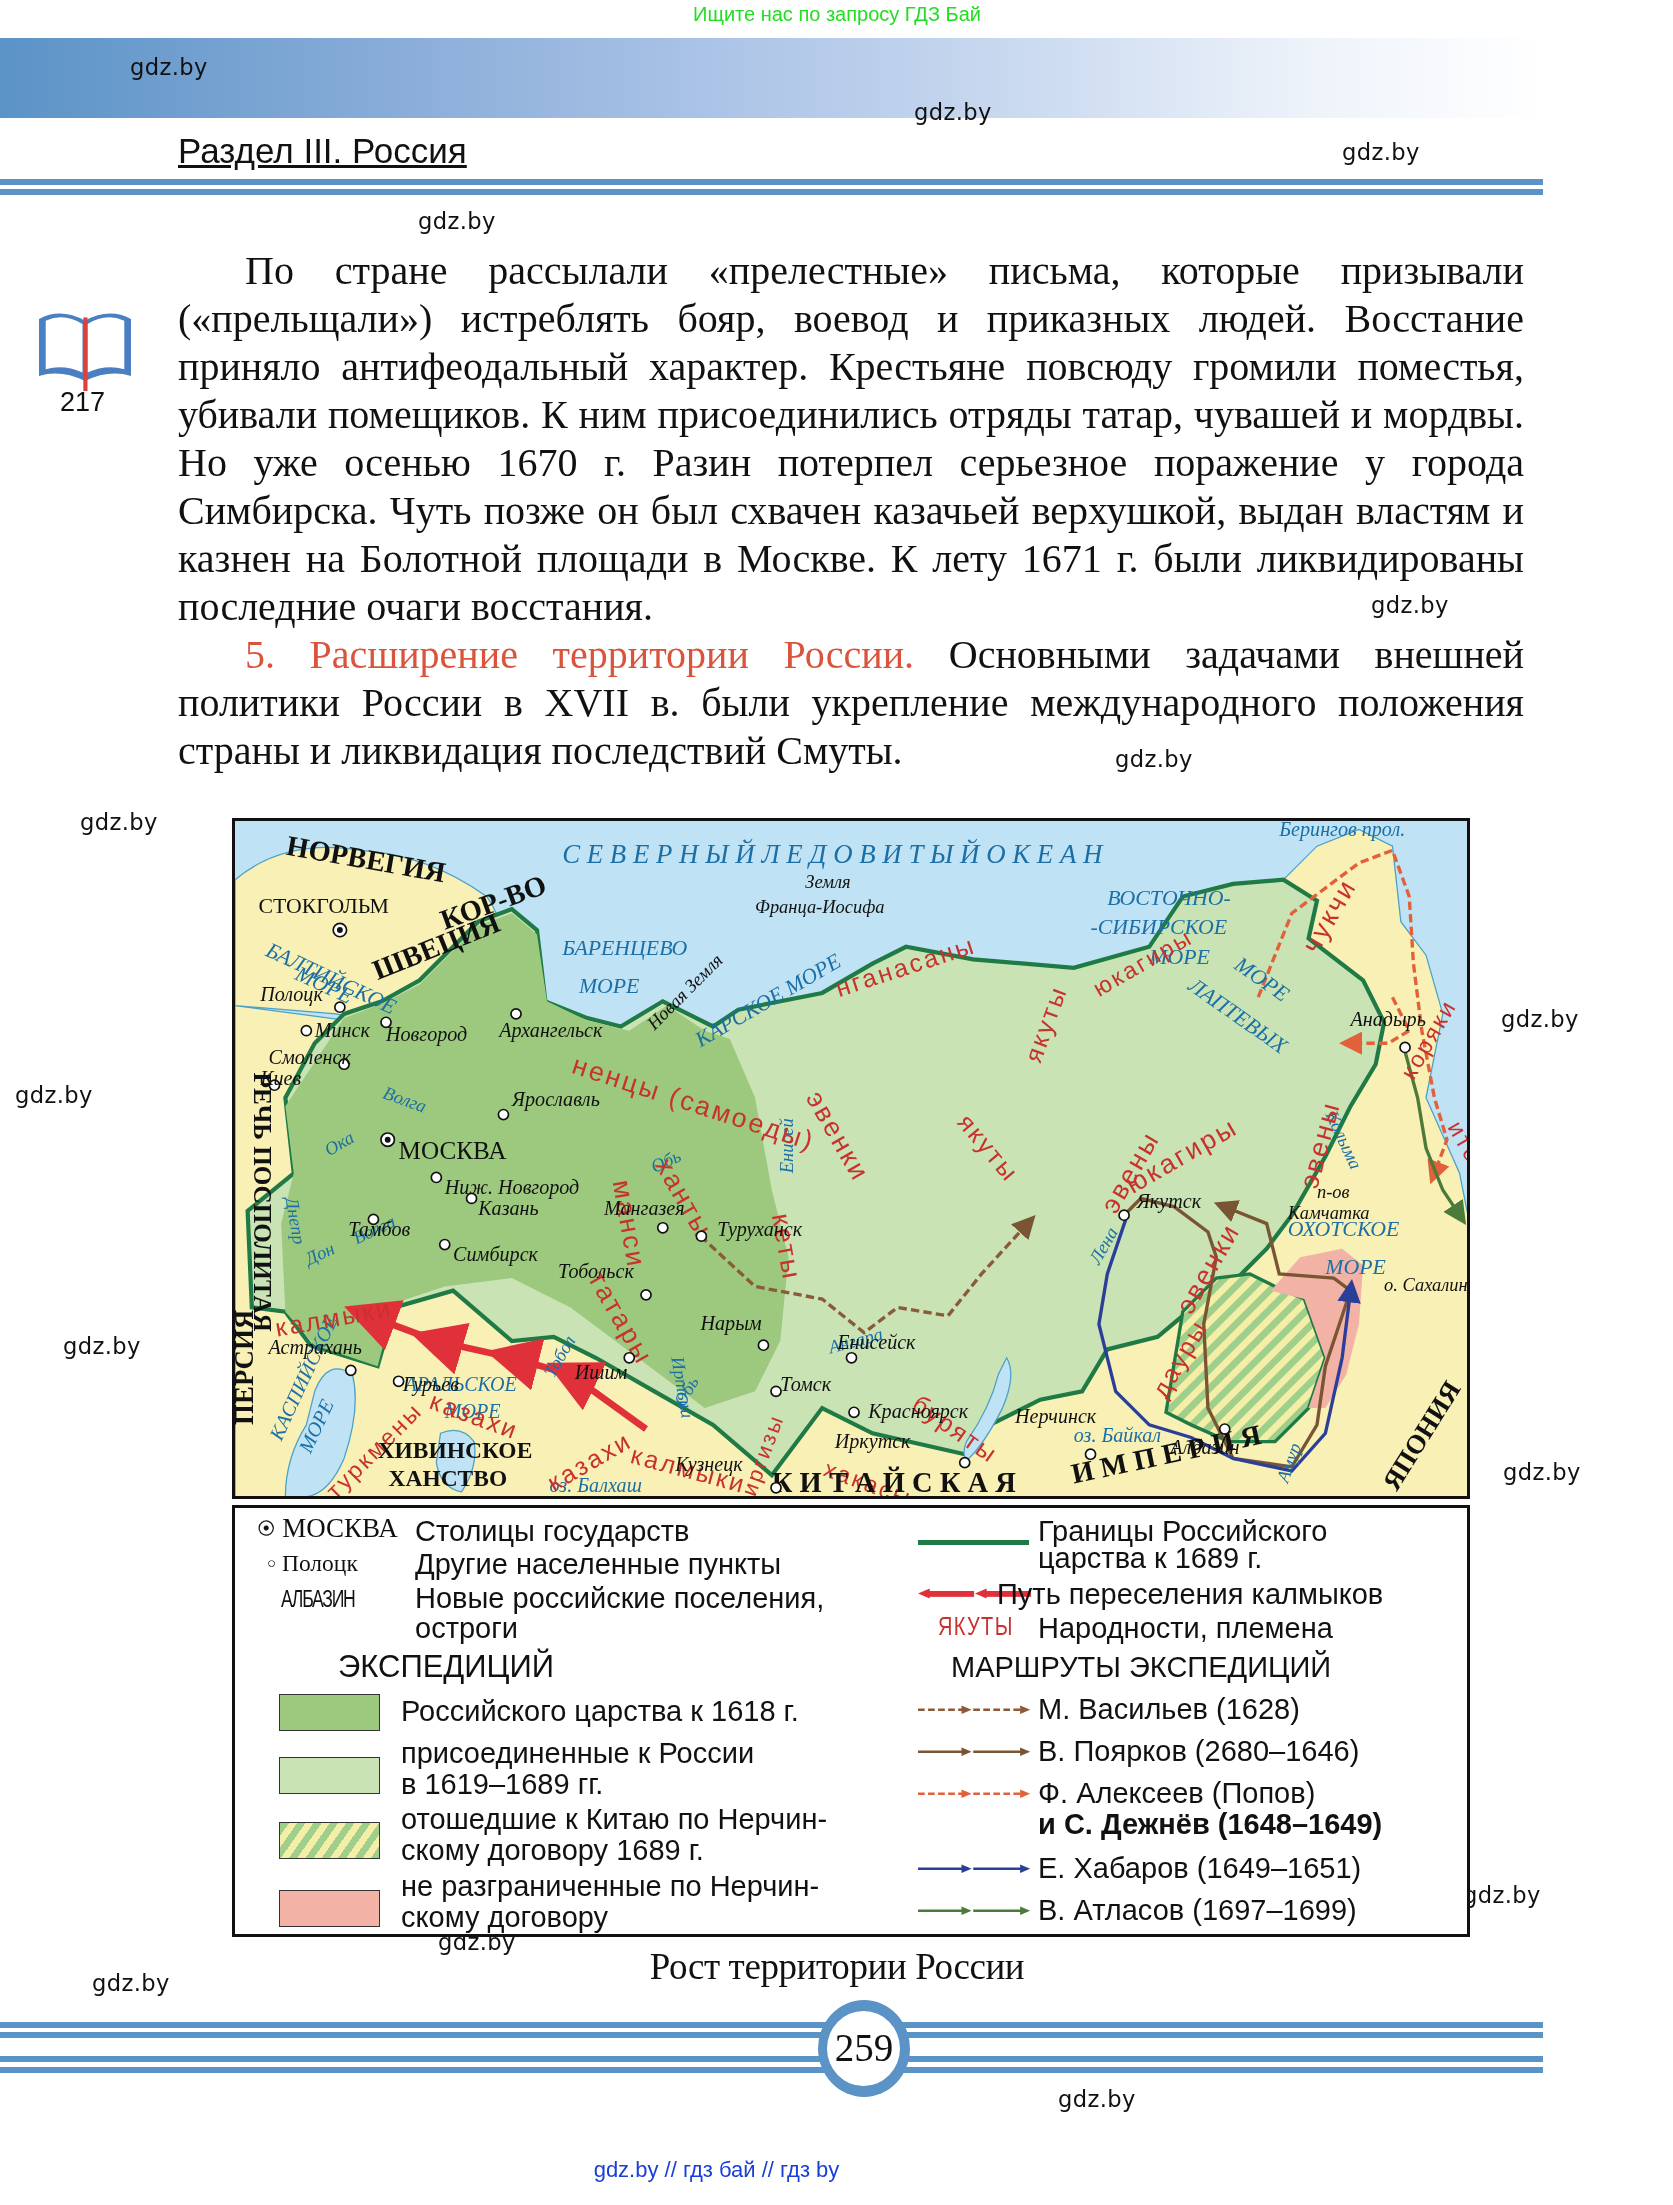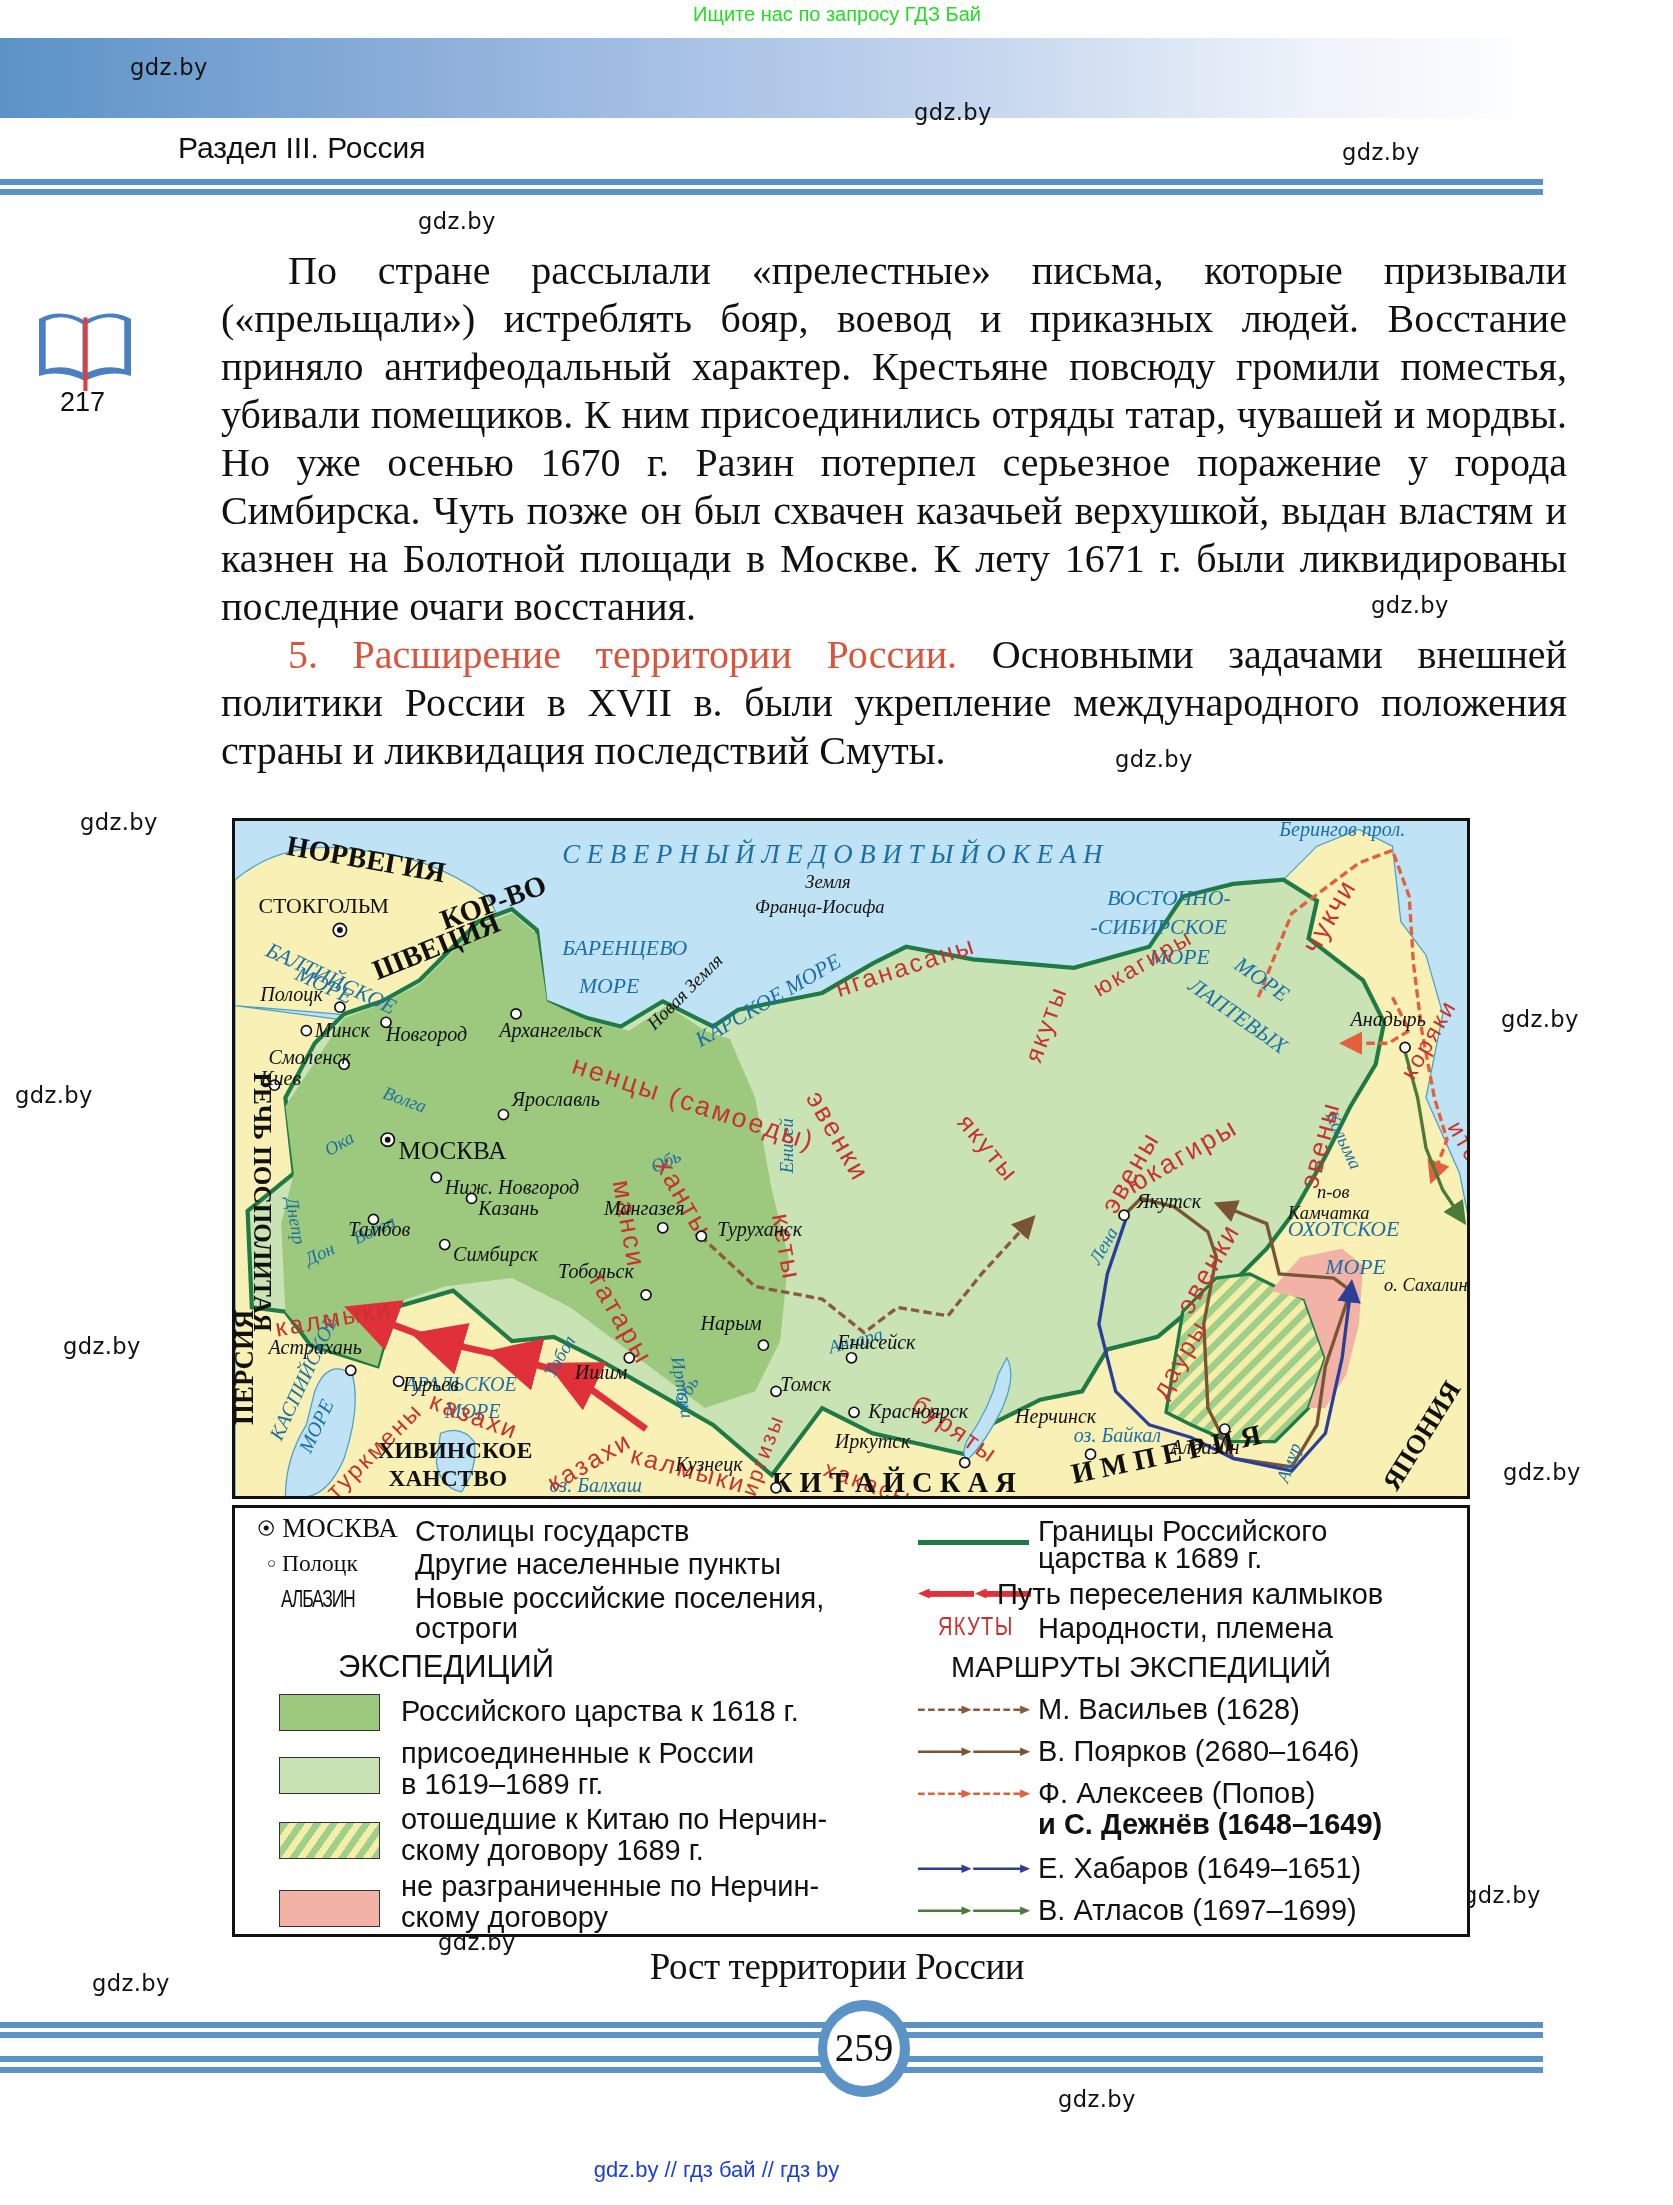--- a/index.html
+++ b/index.html
@@ -3,30 +3,30 @@
 <meta charset="utf-8">
 <style>
   * { box-sizing: border-box; margin: 0; padding: 0; }
   html, body { width: 1674px; height: 2205px; background: #ffffff; overflow: hidden; }
   body { position: relative; font-family: "Liberation Sans", sans-serif; color: #111; }
 
   .abs { position: absolute; }
   .top-promo { left: 0; width: 1674px; top: 3.4px; text-align: center; font-size: 20px; color: #22dd22; font-family: "Liberation Sans", sans-serif; }
   .header-band { left: 0; top: 38px; width: 1543px; height: 80px;
     background: linear-gradient(90deg, #5b93c7 0%, #88acd8 25%, #a9c2e6 45%, #c8d8ef 65%, #eef3fa 85%, #ffffff 100%); }
-  .section-title { left: 178px; top: 131px; font-size: 30px; font-family: "Liberation Sans", sans-serif; color: #111; }
+  .section-title { left: 178px; top: 131px; font-size: 35px; font-family: "Liberation Sans", sans-serif; color: #111; text-decoration: underline; }
   .rule { left: 0; width: 1543px; height: 5.9px; background: #5b93c7; }
 
   .wm { font-family: "DejaVu Sans", sans-serif; font-size: 22.6px; color: #111; letter-spacing: 0.4px; }
 
   .book-icon { left: 34px; top: 302px; width: 102px; height: 91px; }
   .ref-num { left: 60px; top: 387px; font-size: 27px; font-family: "Liberation Sans", sans-serif; }
 
   .body-text { left: 178px; top: 247px; width: 1346px; font-family: "Liberation Serif", serif;
-    font-size: 40px; line-height: 48px; text-align: justify; color: #111; margin-left: 43px; }
+    font-size: 40px; line-height: 48px; text-align: justify; color: #111; }
   .body-text p { text-indent: 67px; }
   .body-text .h-red { color: #d9543a; font-weight: normal; }
 
   .map-frame { left: 232px; top: 818px; width: 1238px; height: 681px; border: 3.4px solid #111; overflow: hidden; background: #bfe3f4; }
   .map-frame svg { position: absolute; left: 0; top: 0; }
 
   .legend { left: 232px; top: 1505px; width: 1238px; height: 432px; border: 3.4px solid #111; background: #fff; }
   .lg { position: absolute; font-family: "Liberation Sans", sans-serif; font-size: 29px; line-height: 32px; color: #111; }
   .lg-serif { position: absolute; font-family: "Liberation Serif", serif; color: #111; }
   .swatch { position: absolute; width: 101px; height: 37px; border: 1.7px solid #333; }

